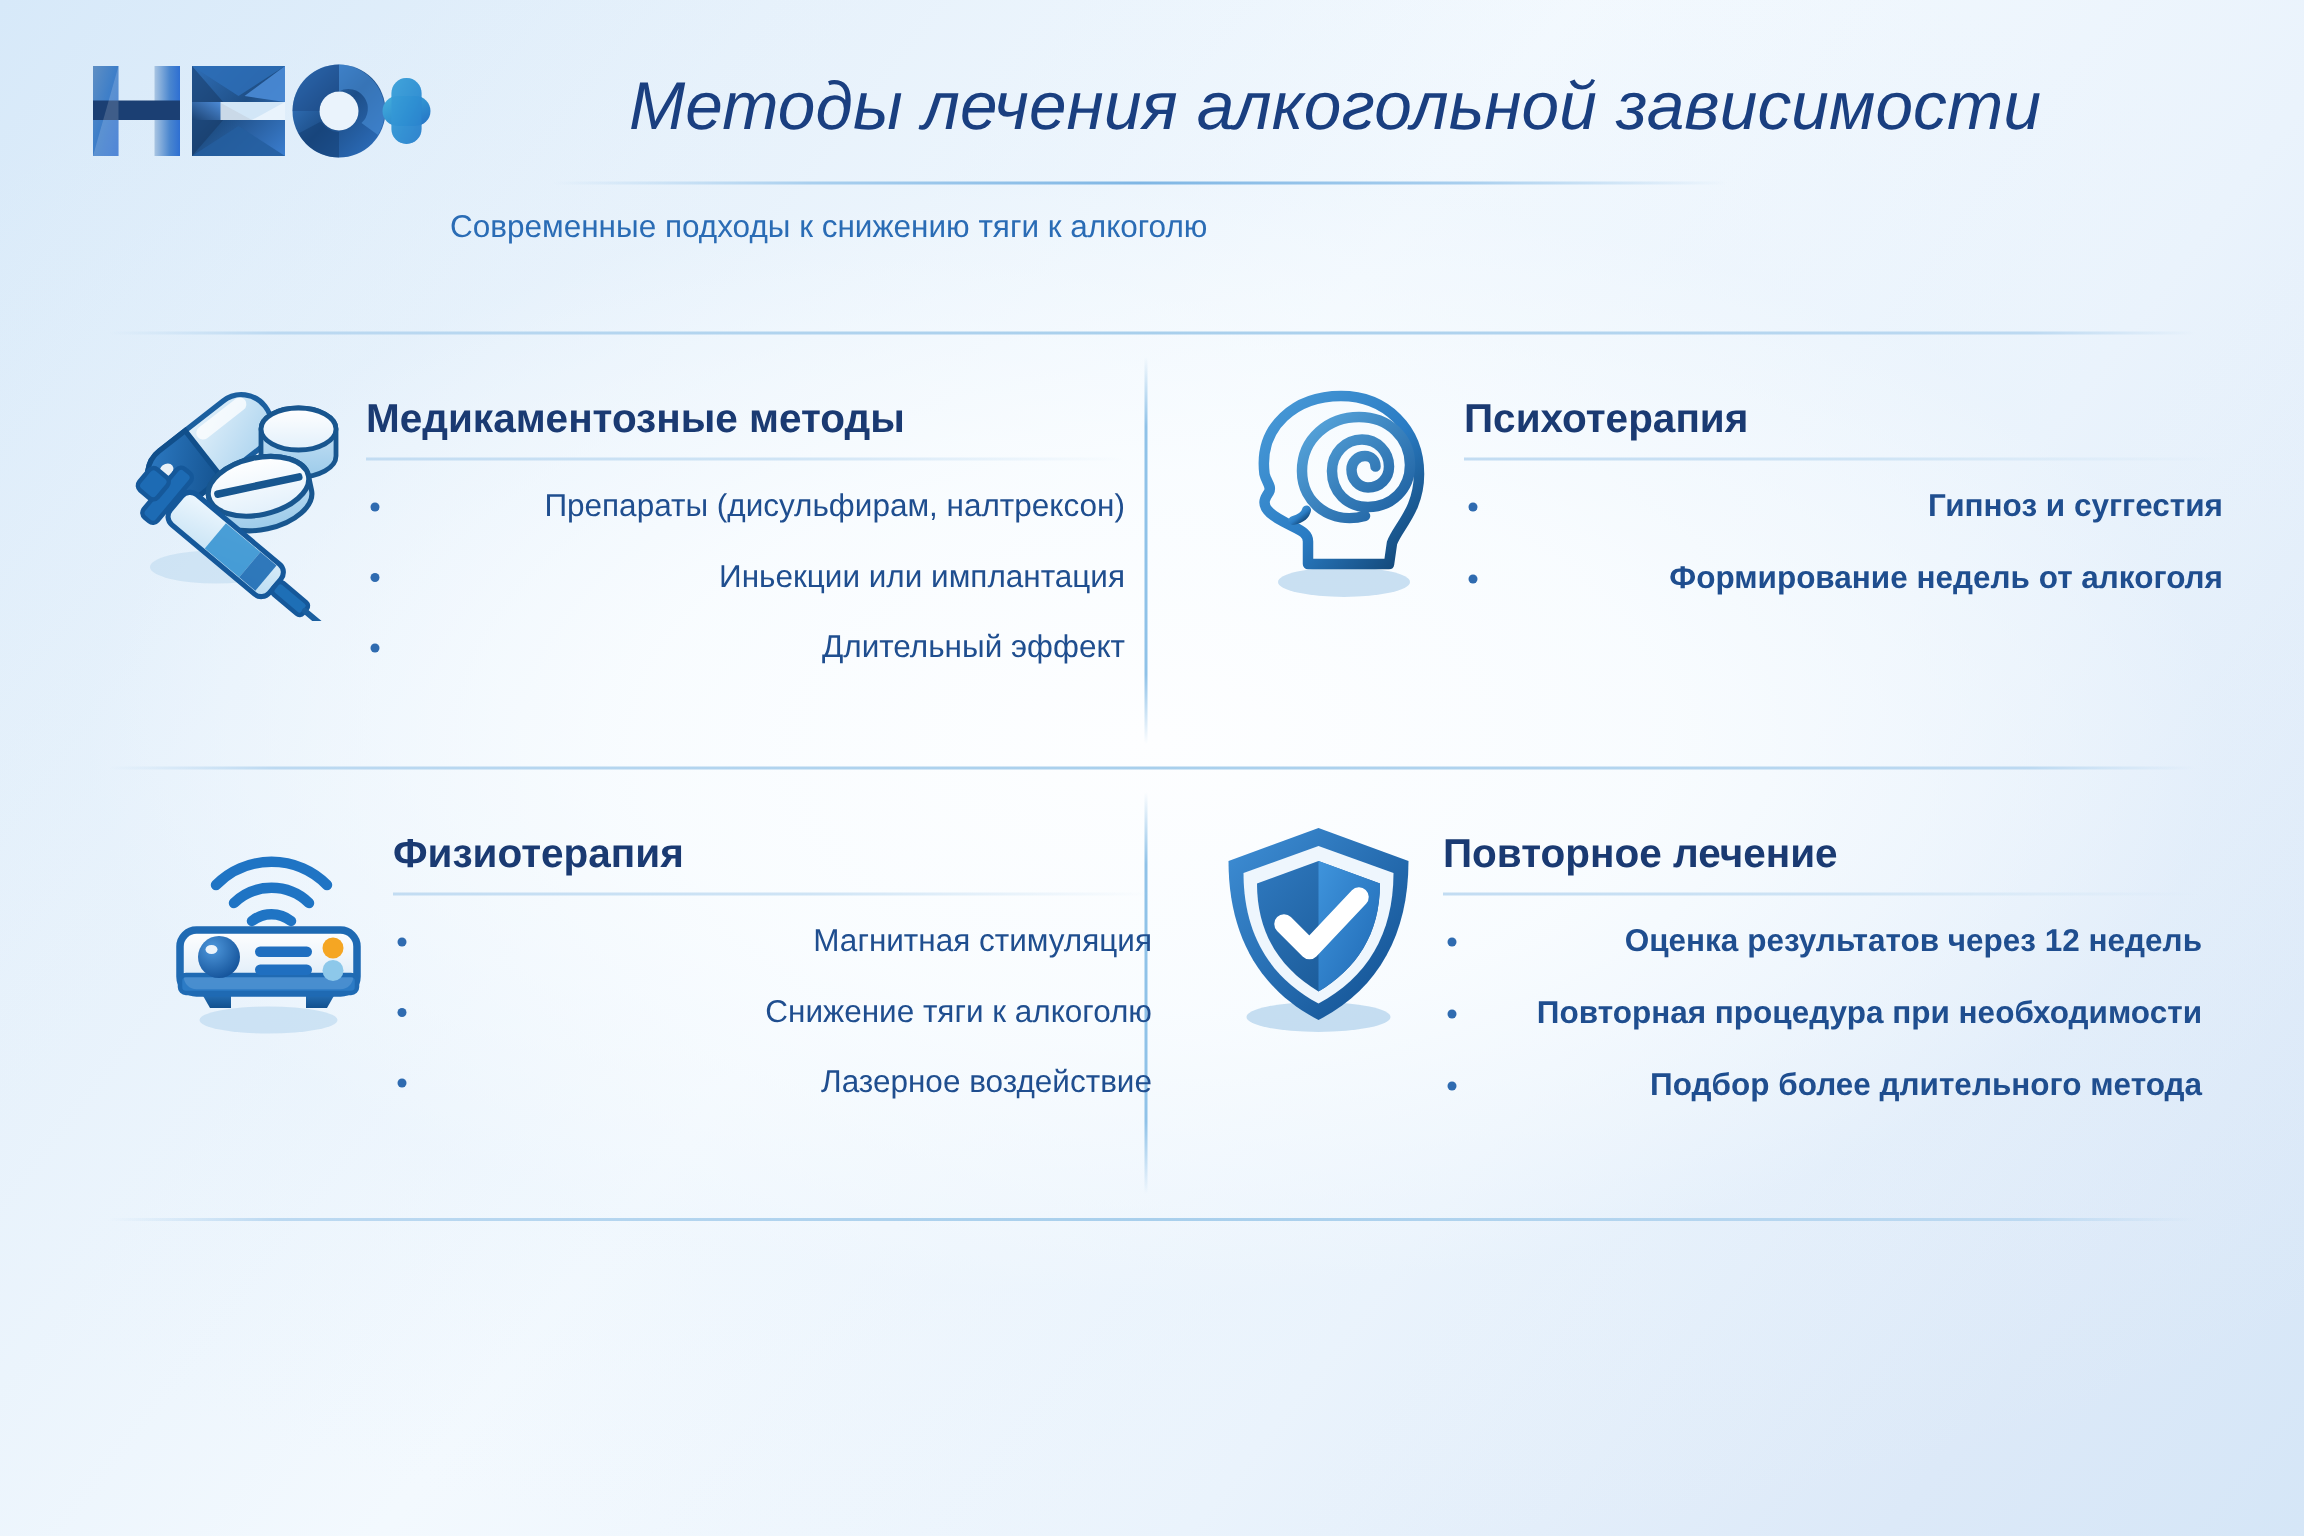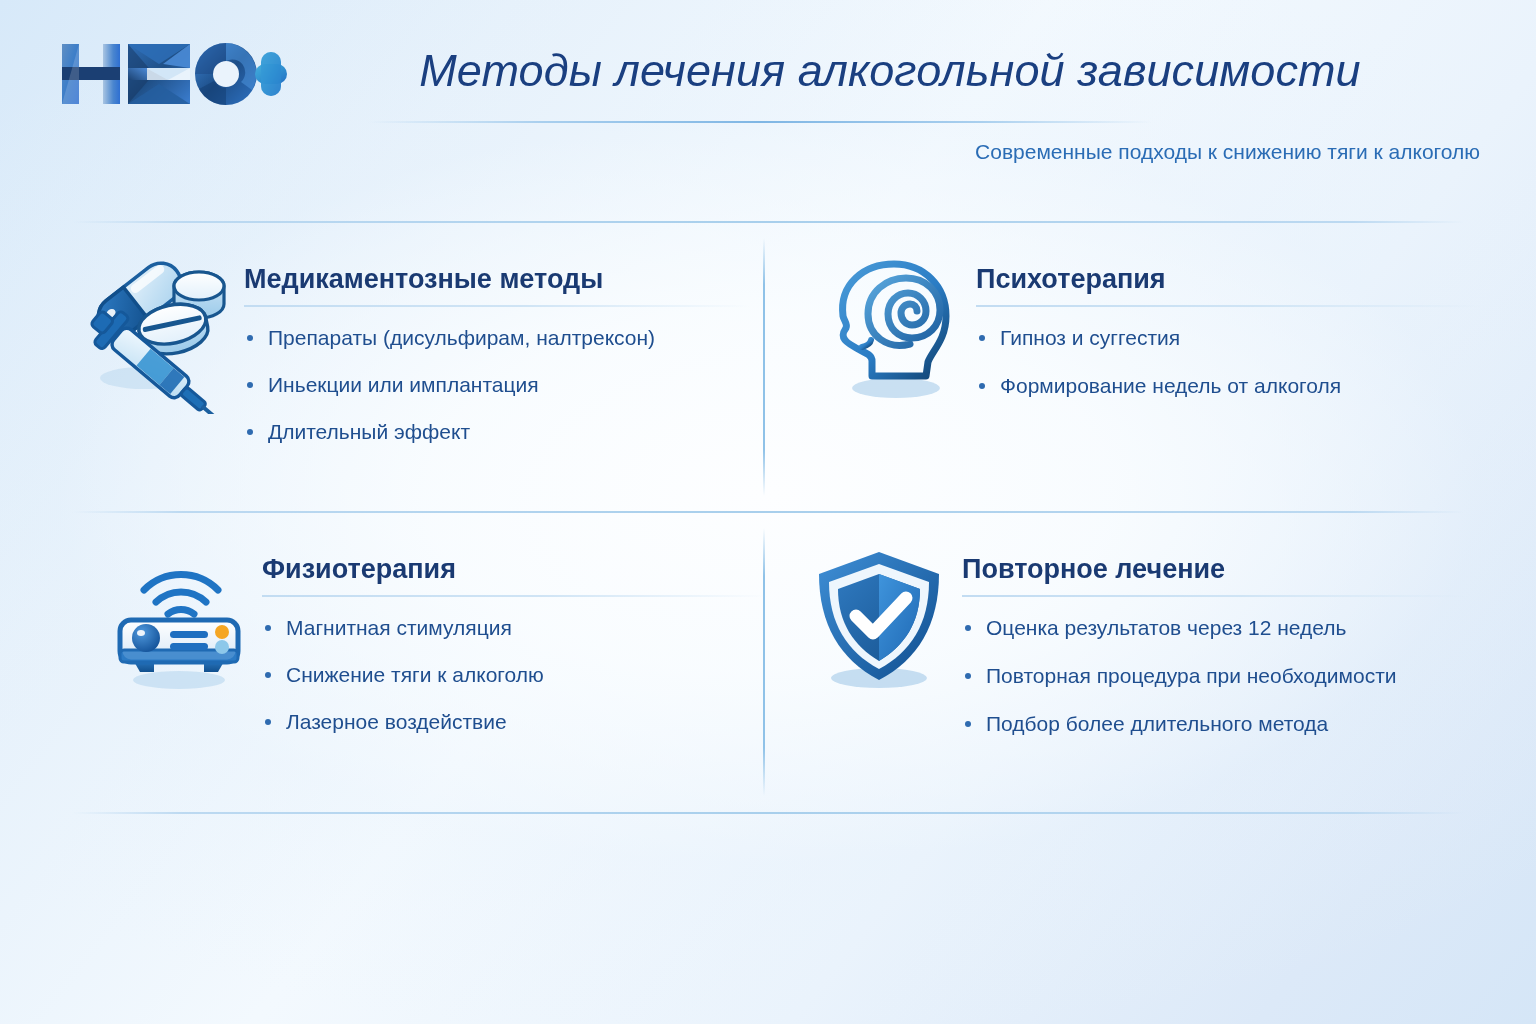--- a/index.html
+++ b/index.html
@@ -62,21 +62,21 @@
     width: 784px;
     height: 2px;
     background: linear-gradient(to right, rgba(160,200,235,0) 0%, #a9cfee 22%, #7fb6e4 50%, #a9cfee 78%, rgba(160,200,235,0) 100%);
   }
 
   #subtitle {
     position: absolute;
     left: 300px;
     top: 137px;
     width: 1180px;
-    text-align: right;
+    text-align: left;
     font-size: 21px;
     line-height: 30px;
     color: #2a6cb5;
   }
 
   
   .h-divider {
     position: absolute;
     left: 72px;
     width: 1392px;
@@ -141,35 +141,36 @@
     padding: 0;
   }
   .bullets li {
     position: relative;
     padding-left: 24px;
     margin-bottom: 21px;
     font-size: 21px;
     line-height: 26px;
     color: #1f4e8f;
     white-space: nowrap;
+    text-align: right;
   }
   .bullets li:last-child { margin-bottom: 0; }
   .bullets li .dot {
     position: absolute;
     left: 3px;
     top: 10px;
     width: 6px;
     height: 6px;
     border-radius: 50%;
     background: #2f6bb0;
   }
 
   
   #card-psy .bullets li,
-  #card-repeat .bullets li { margin-bottom: 22px; }
+  #card-repeat .bullets li { margin-bottom: 22px; font-weight: bold; }
 </style>
 </head>
 <body>
 
 <div id="page">
 
   <div id="header">
 
     <div id="logo">
       <svg viewBox="0 0 232 72" xmlns="http://www.w3.org/2000/svg" aria-hidden="true">

